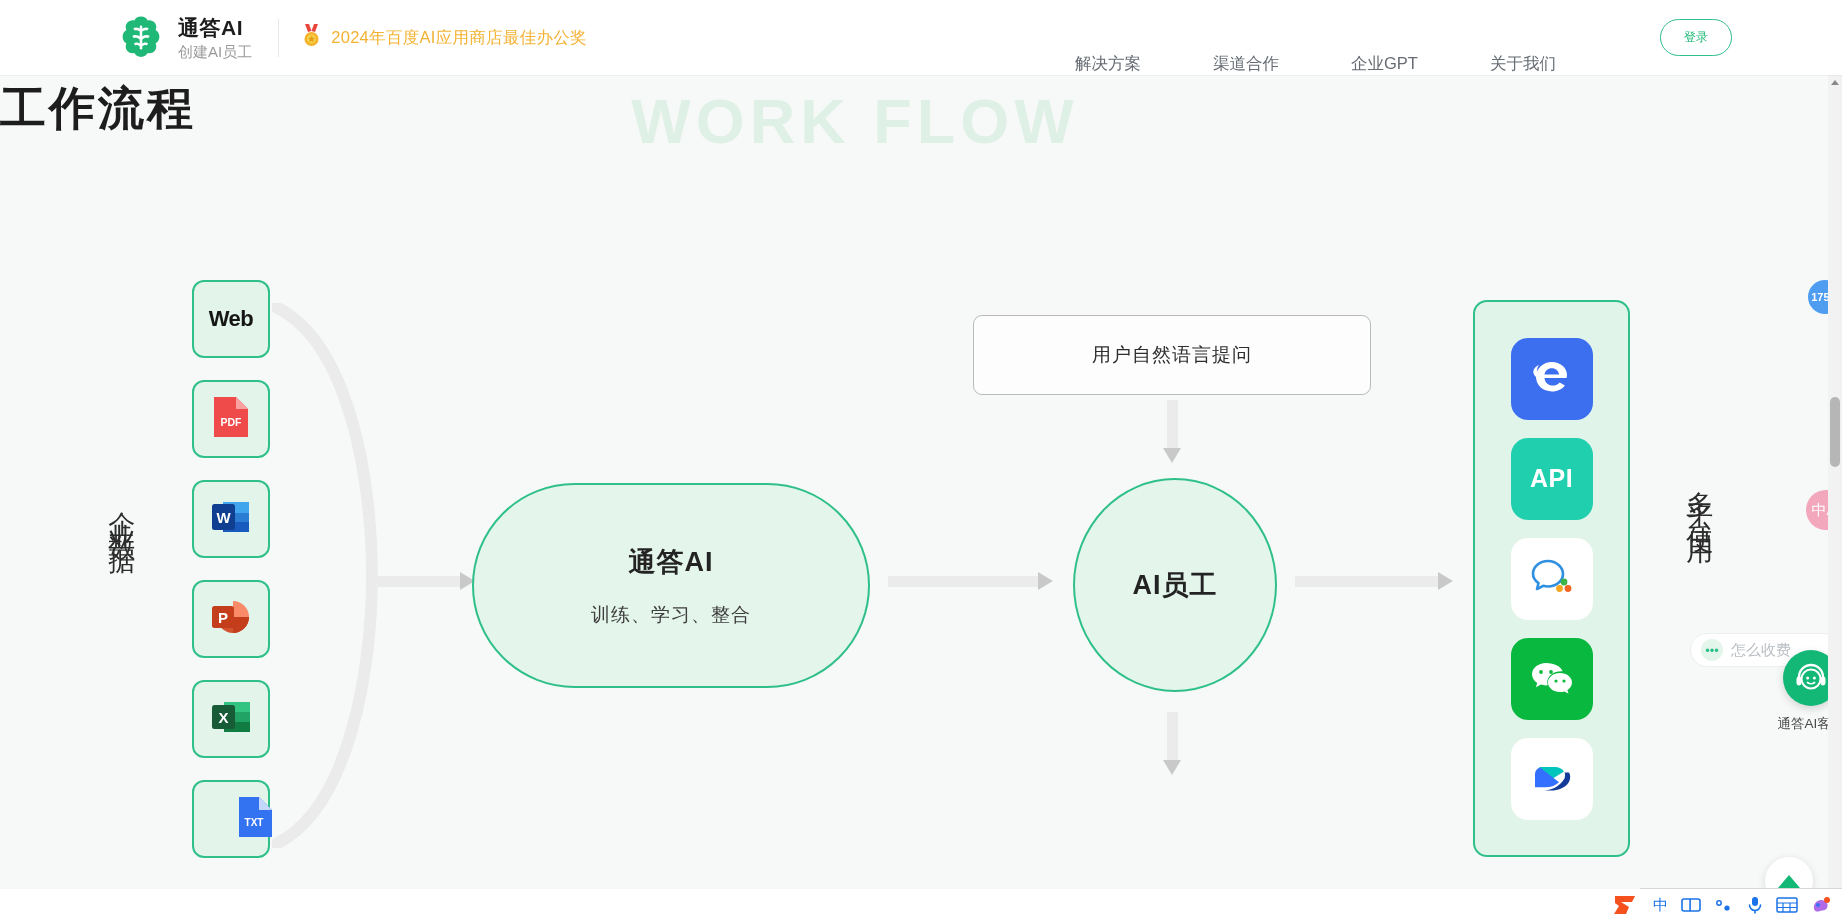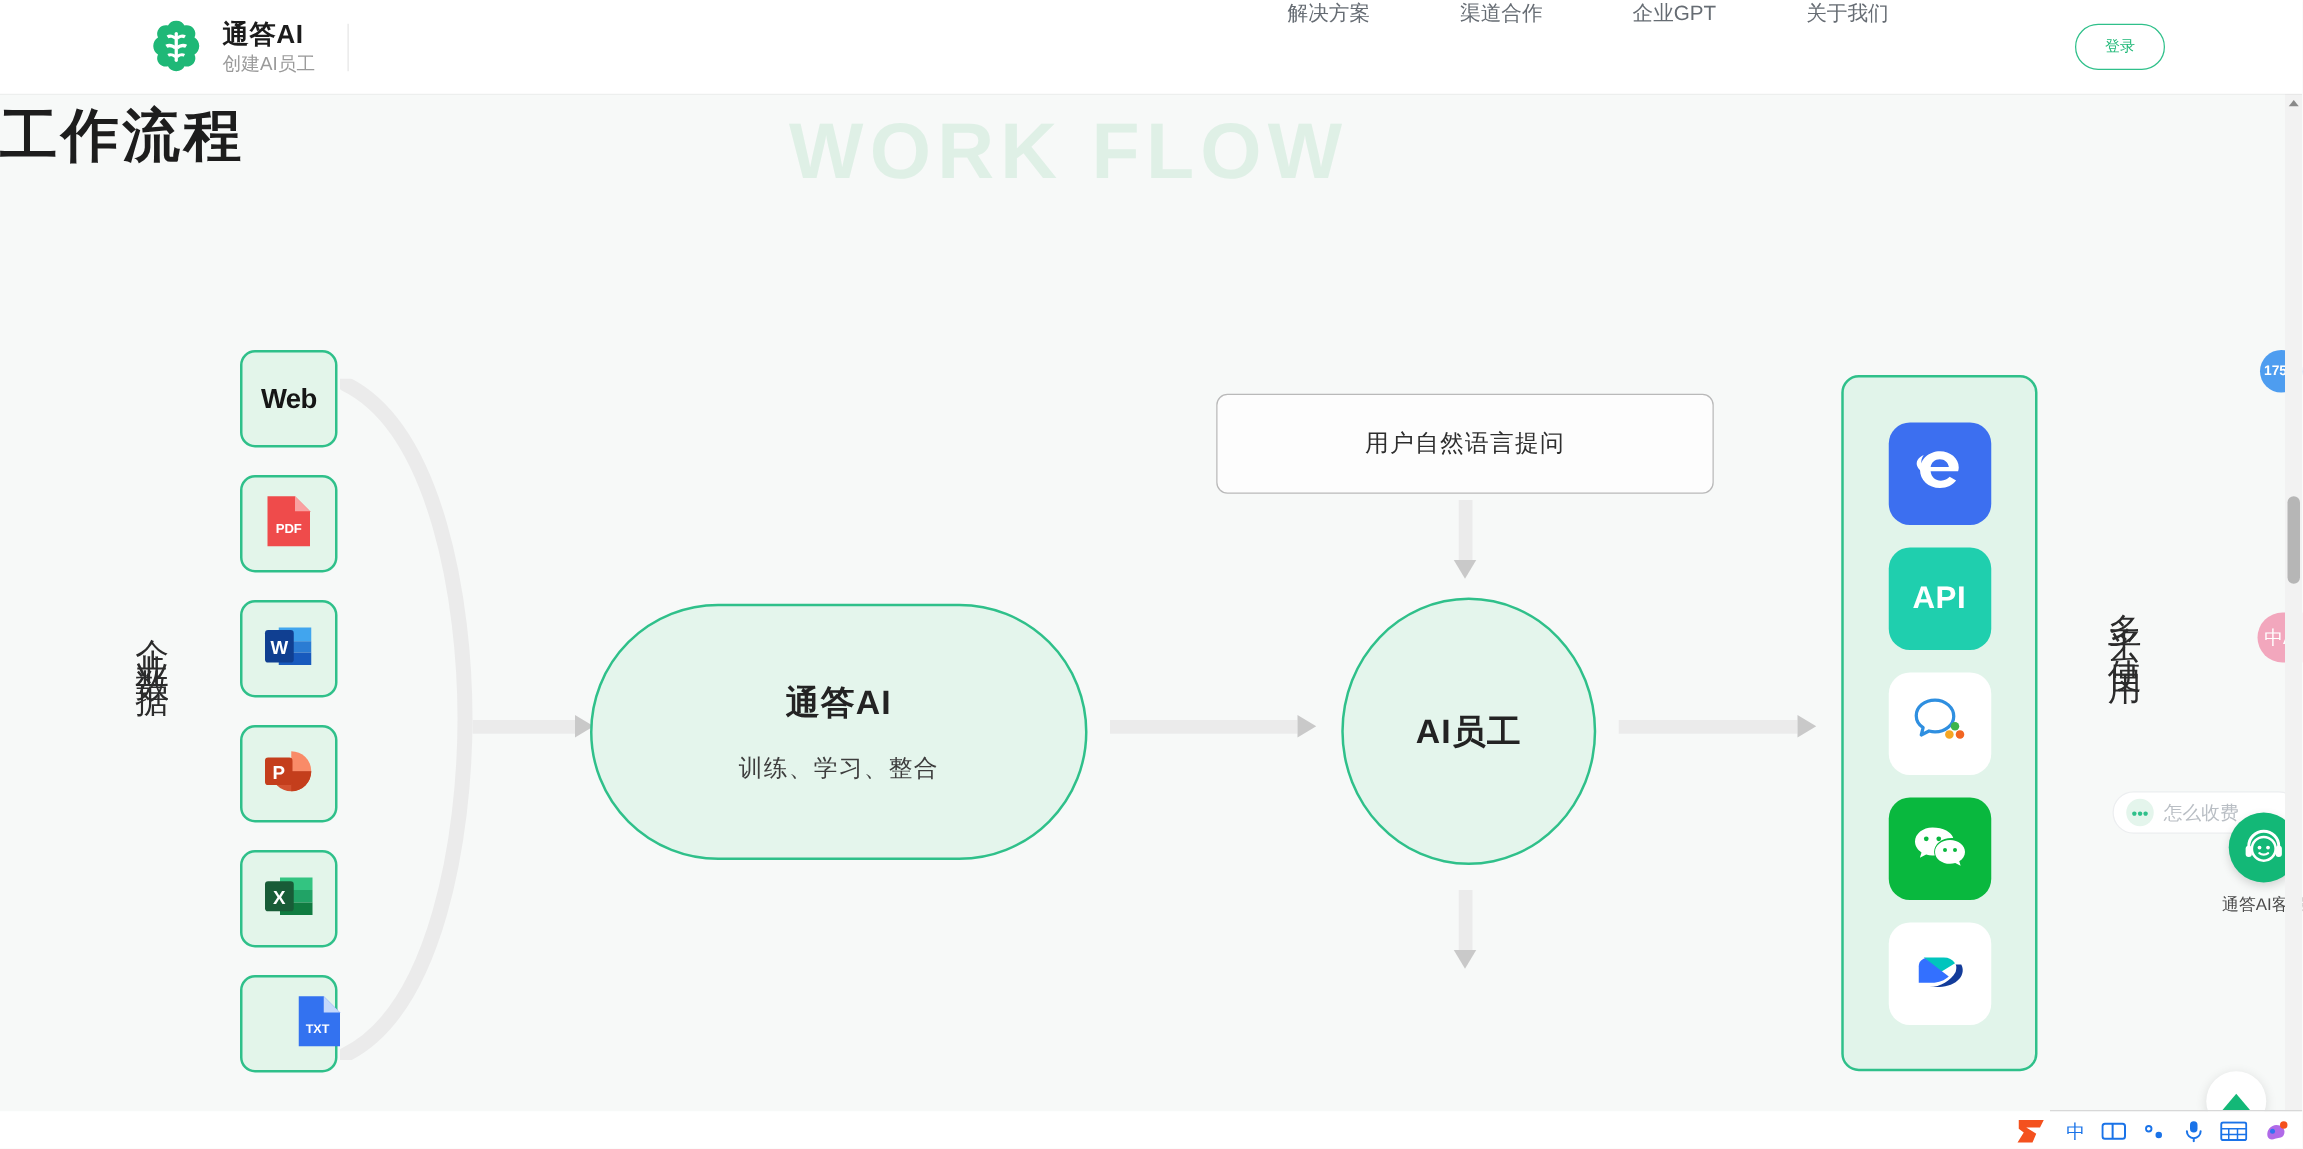--- a/index.html
+++ b/index.html
@@ -21,21 +21,21 @@
   .brand-logo {
     width:46px; height:46px; position:relative; flex:none;
   }
   .brand-text { margin-left:14px; line-height:1; }
   .brand-title { font-size:21px; font-weight:bold; color:#1c1c1c; letter-spacing:.5px; }
   .brand-sub { font-size:15px; color:#9a9a9a; margin-top:6px; }
   .divider-v { width:1px; height:38px; background:#e6e6e6; margin:0 22px 0 26px; }
   .award { display:flex; align-items:center; }
   .award-text { color:#f3b233; font-size:16.5px; margin-left:9px; letter-spacing:.3px; }
 
-  .nav { position:absolute; left:1030px; top:0; height:75px; display:flex; align-items:flex-start; }
+  .nav { position:absolute; left:1075px; top:0; height:75px; display:flex; align-items:flex-end; }
   .nav a {
     color:#666c73; font-size:16.5px; text-decoration:none; margin-right:72px; white-space:nowrap;
   }
   .nav a:last-child { margin-right:0; }
   .login-btn {
     position:absolute; right:110px; top:19px;
     width:72px; height:37px; border:1.4px solid #2fc08a; border-radius:19px;
     color:#1fb877; font-size:12px; display:flex; align-items:center; justify-content:center;
     background:#fff; cursor:pointer;
   }
@@ -215,20 +215,32 @@
         </svg>
       </div>
       <div class="brand-text">
         <div class="brand-title">通答AI</div>
         <div class="brand-sub">创建AI员工</div>
       </div>
     </div>
 
     <div class="divider-v"></div>
 
+    <div class="award">
+      <span>
+        <svg width="21" height="23" viewBox="0 0 21 23">
+          <path d="M4 0h4l2.5 7L7 8z" fill="#e8463c"></path>
+          <path d="M17 0h-4l-2.5 7L14 8z" fill="#e8463c"></path>
+          <circle cx="10.5" cy="15" r="7" fill="#f6b12a"></circle>
+          <circle cx="10.5" cy="15" r="4.6" fill="#f3d04a"></circle>
+          <path d="M10.5 11.6l1 2.1 2.3.3-1.7 1.6.4 2.3-2-1.1-2 1.1.4-2.3-1.7-1.6 2.3-.3z" fill="#e79a13"></path>
+        </svg>
+      </span>
+      <span class="award-text">2024年百度AI应用商店最佳办公奖</span>
+    </div>
 
     <nav class="nav">
       <a href="#">解决方案</a>
       <a href="#">渠道合作</a>
       <a href="#">企业GPT</a>
       <a href="#">关于我们</a>
     </nav>
 
     <div class="login-btn">登录</div>
   </div>

